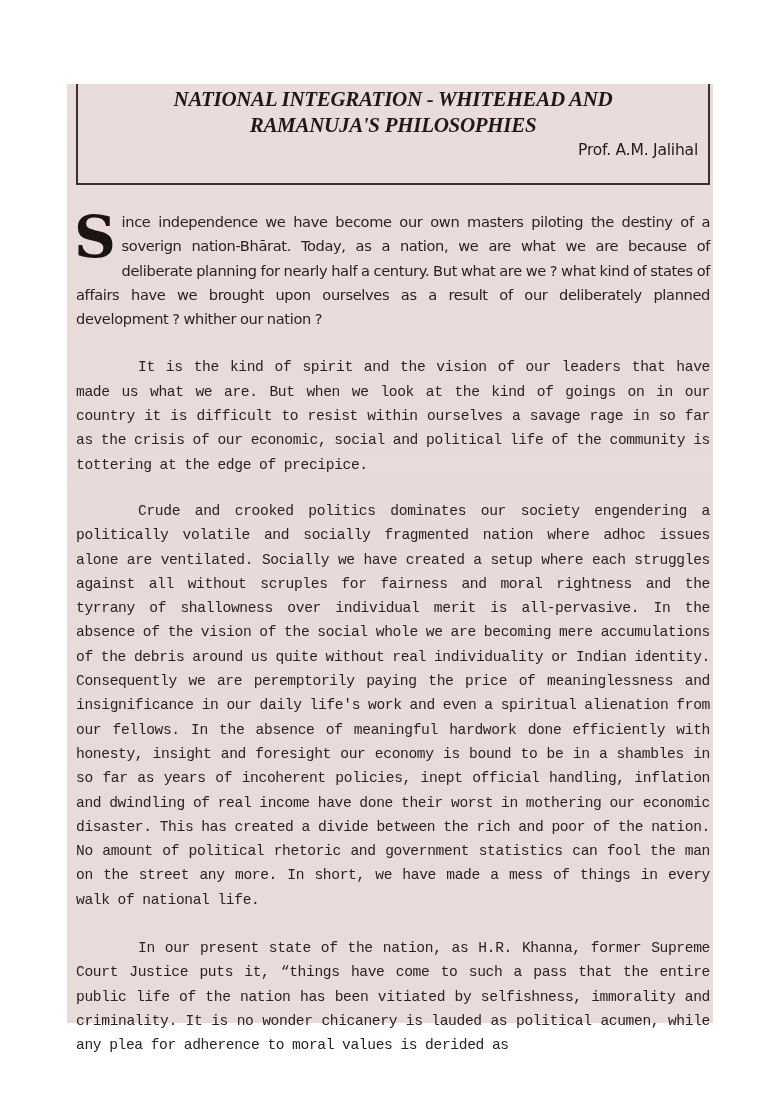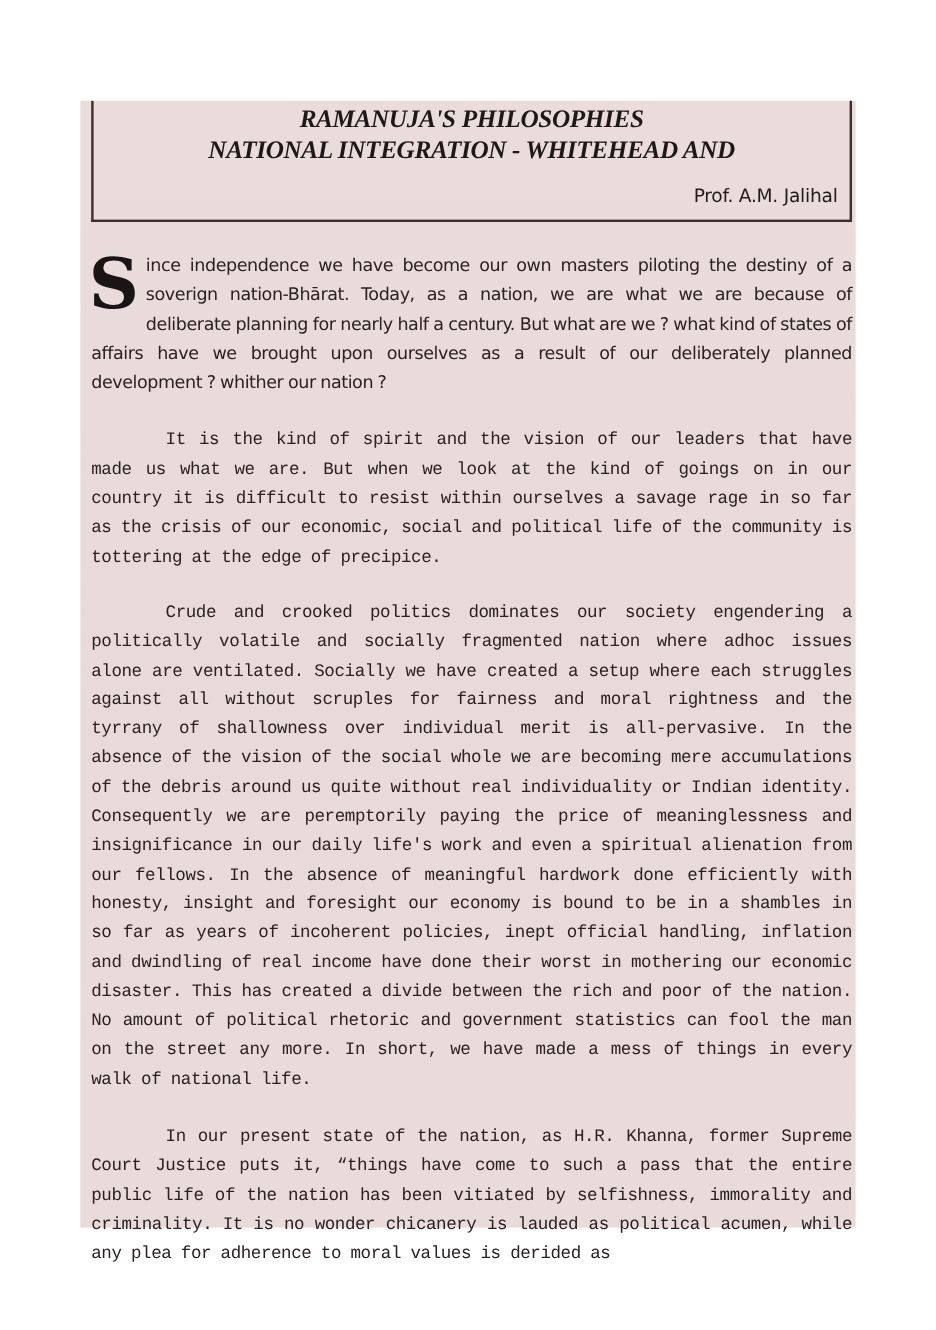--- a/index.html
+++ b/index.html
@@ -32,21 +32,21 @@
       font-family: "Liberation Serif", serif;
       font-style: italic;
       font-weight: bold;
       font-size: 21px;
       line-height: 26px;
       color: #1e1818;
       letter-spacing: -0.3px;
     }
     .author {
       position: absolute;
-      right: 10px; top: 70px;
+      right: 10px; top: 57px;
       font-family: "DejaVu Sans", sans-serif;
       font-size: 15.5px;
       color: #221b1b;
       letter-spacing: -0.2px;
     }
     .body-text {
       position: absolute;
       left: 9px; top: 126px;
       width: 634px;
       font-family: "DejaVu Sans", sans-serif;
@@ -71,22 +71,22 @@
       margin: 4px 6px 0 -2px;
       color: #1a1414;
     }
   </style>
 </head>
 <body>
 
 <div class="page">
   <div class="title-box">
     <div class="title">
+      <div>NATIONAL INTEGRATION - WHITEHEAD AND</div>
       <div>RAMANUJA'S PHILOSOPHIES</div>
-      <div>NATIONAL INTEGRATION - WHITEHEAD AND</div>
     </div>
     <div class="author">Prof. A.M. Jalihal</div>
   </div>
 
   <div class="body-text">
     <p class="para"><span class="dropcap">S</span><span>ince independence we have become our own masters piloting the destiny of a soverign nation-Bhārat. Today, as a nation, we are what we are because of deliberate planning for nearly half a century. But what are we ? what kind of states of affairs have we brought upon ourselves as a result of our deliberately planned development ? whither our nation ?</span></p>
     <div class="gap1"></div>
     <p class="para indent">It is the kind of spirit and the vision of our leaders that have made us what we are. But when we look at the kind of goings on in our country it is difficult to resist within ourselves a savage rage in so far as the crisis of our economic, social and political life of the community is tottering at the edge of precipice.</p>
     <div class="gap2"></div>
     <p class="para indent">Crude and crooked politics dominates our society engendering a politically volatile and socially fragmented nation where adhoc issues alone are ventilated. Socially we have created a setup where each struggles against all without scruples for fairness and moral rightness and the tyrrany of shallowness over individual merit is all-pervasive. In the absence of the vision of the social whole we are becoming mere accumulations of the debris around us quite without real individuality or Indian identity. Consequently we are peremptorily paying the price of meaninglessness and insignificance in our daily life's work and even a spiritual alienation from our fellows. In the absence of meaningful hardwork done efficiently with honesty, insight and foresight our economy is bound to be in a shambles in so far as years of incoherent policies, inept official handling, inflation and dwindling of real income have done their worst in mothering our economic disaster. This has created a divide between the rich and poor of the nation. No amount of political rhetoric and government statistics can fool the man on the street any more. In short, we have made a mess of things in every walk of national life.</p>

